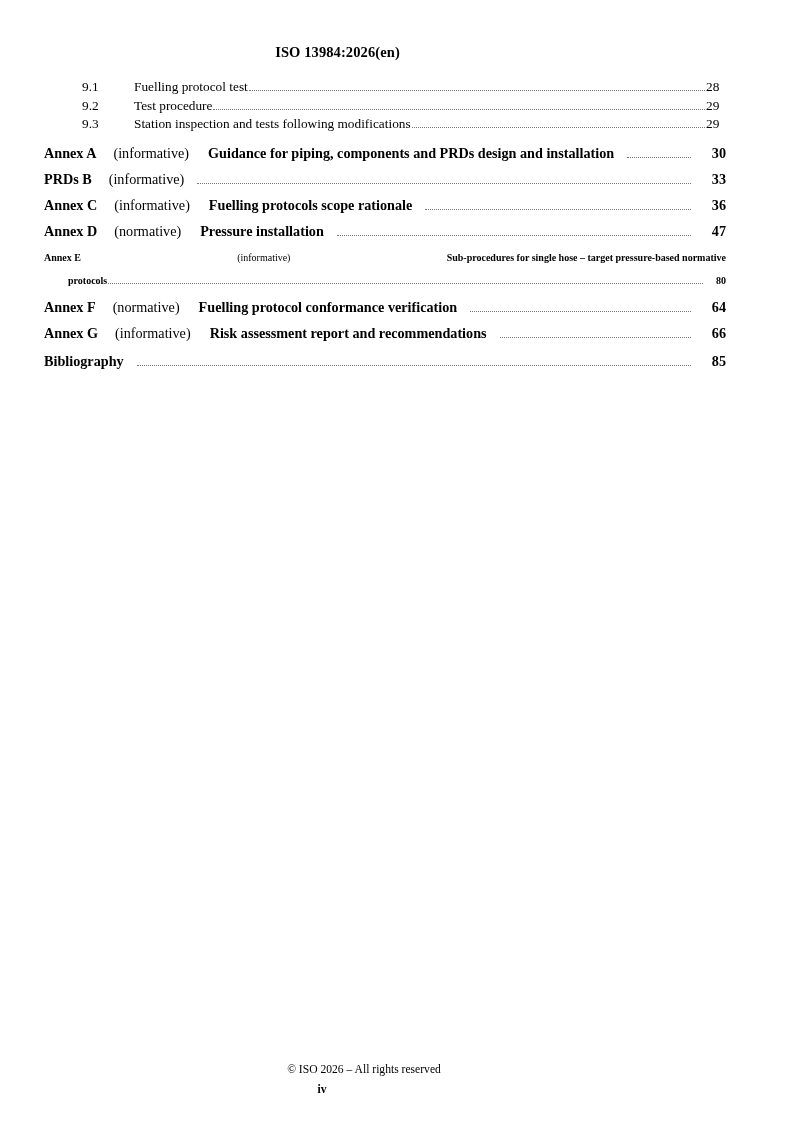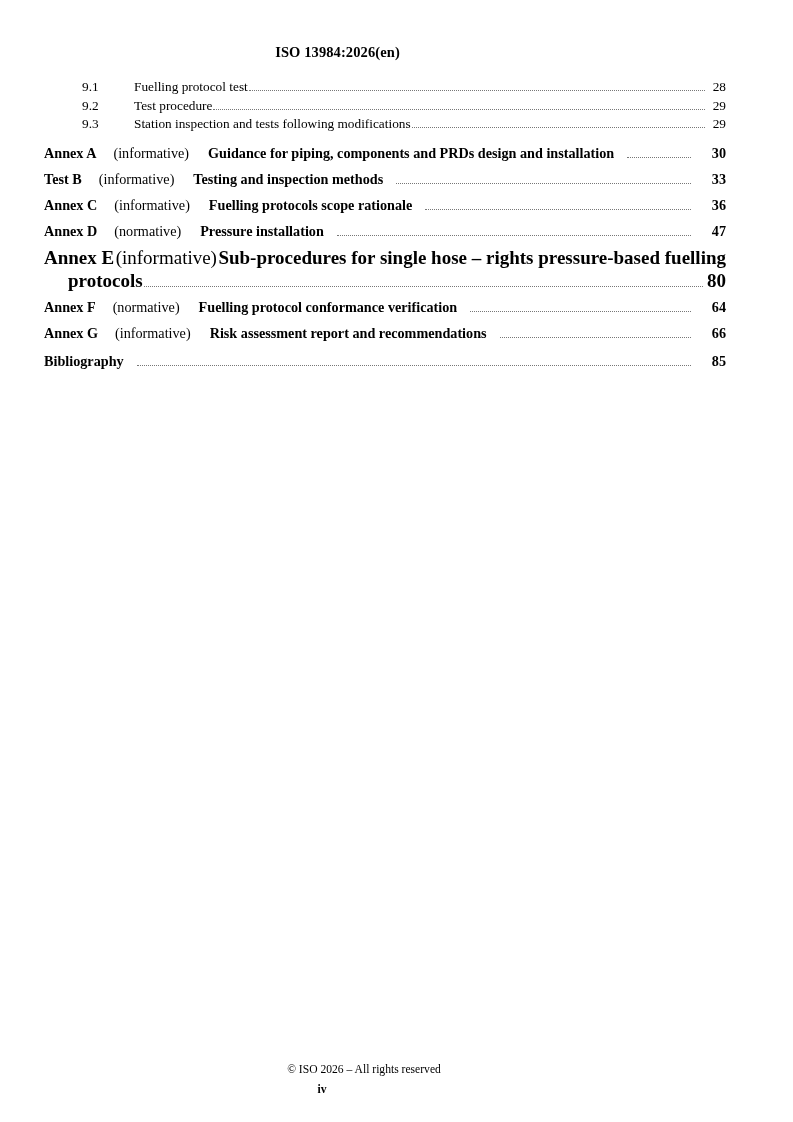--- a/index.html
+++ b/index.html
@@ -59,21 +59,21 @@
   }
   .toc-sub .dots {
     flex: 1 1 auto;
     border-bottom: 1px dotted #777;
     margin: 0 1px 3.5px 1px;
     height: 1px;
     min-width: 6px;
   }
   .toc-sub .pg {
     flex: 0 0 auto;
-    text-align: right;
+    text-align: left;
     min-width: 20px;
     font-size: 13.3px;
   }
 
   
   .toc-annex {
     display: flex;
     align-items: baseline;
     font-size: 14.2px;
     line-height: 26px;
@@ -102,21 +102,21 @@
   }
   .toc-annex .pg {
     flex: 0 0 auto;
     font-weight: bold;
     text-align: right;
     min-width: 22px;
   }
 
   
   .toc-annex-multi {
-    font-size: 19px;
+    font-size: 10px;
     line-height: 23px;
     font-family: "Liberation Serif", serif;
   }
   .toc-annex-multi .l1 {
     display: flex;
     justify-content: space-between;
     white-space: nowrap;
   }
   .toc-annex-multi .l1 .seg {
     white-space: nowrap;
@@ -201,23 +201,22 @@
 
     <div class="toc-annex">
       <span class="lead">Annex A</span>
       <span class="kind" style="margin-left:5px;">(informative)</span>
       <span class="title">Guidance for piping, components and PRDs design and installation</span>
       <span class="dots"></span>
       <span class="pg">30</span>
     </div>
 
     <div class="toc-annex">
-      <span class="lead">Test B</span>
-      <span class="kind" style="margin-left:5px;">(informative)</span>
-      <span class="title">Testing and inspection methods</span>
+      <span class="lead">PRDs B</span>
+      <span class="kind" style="margin-left:5px;">(informative)</span>
       <span class="dots"></span>
       <span class="pg">33</span>
     </div>
 
     <div class="toc-annex">
       <span class="lead">Annex C</span>
       <span class="kind" style="margin-left:5px;">(informative)</span>
       <span class="title">Fuelling protocols scope rationale</span>
       <span class="dots"></span>
       <span class="pg">36</span>
@@ -230,21 +229,21 @@
       <span class="dots"></span>
       <span class="pg">47</span>
     </div>
 
     <div class="spacer-xs"></div>
 
     <div class="toc-annex-multi">
       <div class="l1">
         <span class="seg b">Annex E</span>
         <span class="seg n">(informative)</span>
-        <span class="seg b">Sub-procedures for single hose – rights pressure-based fuelling</span>
+        <span class="seg b">Sub-procedures for single hose – target pressure-based normative</span>
       </div>
       <div class="l2">
         <span class="title2">protocols</span>
         <span class="dots"></span>
         <span class="pg">80</span>
       </div>
     </div>
 
     <div class="spacer-xs"></div>
 

